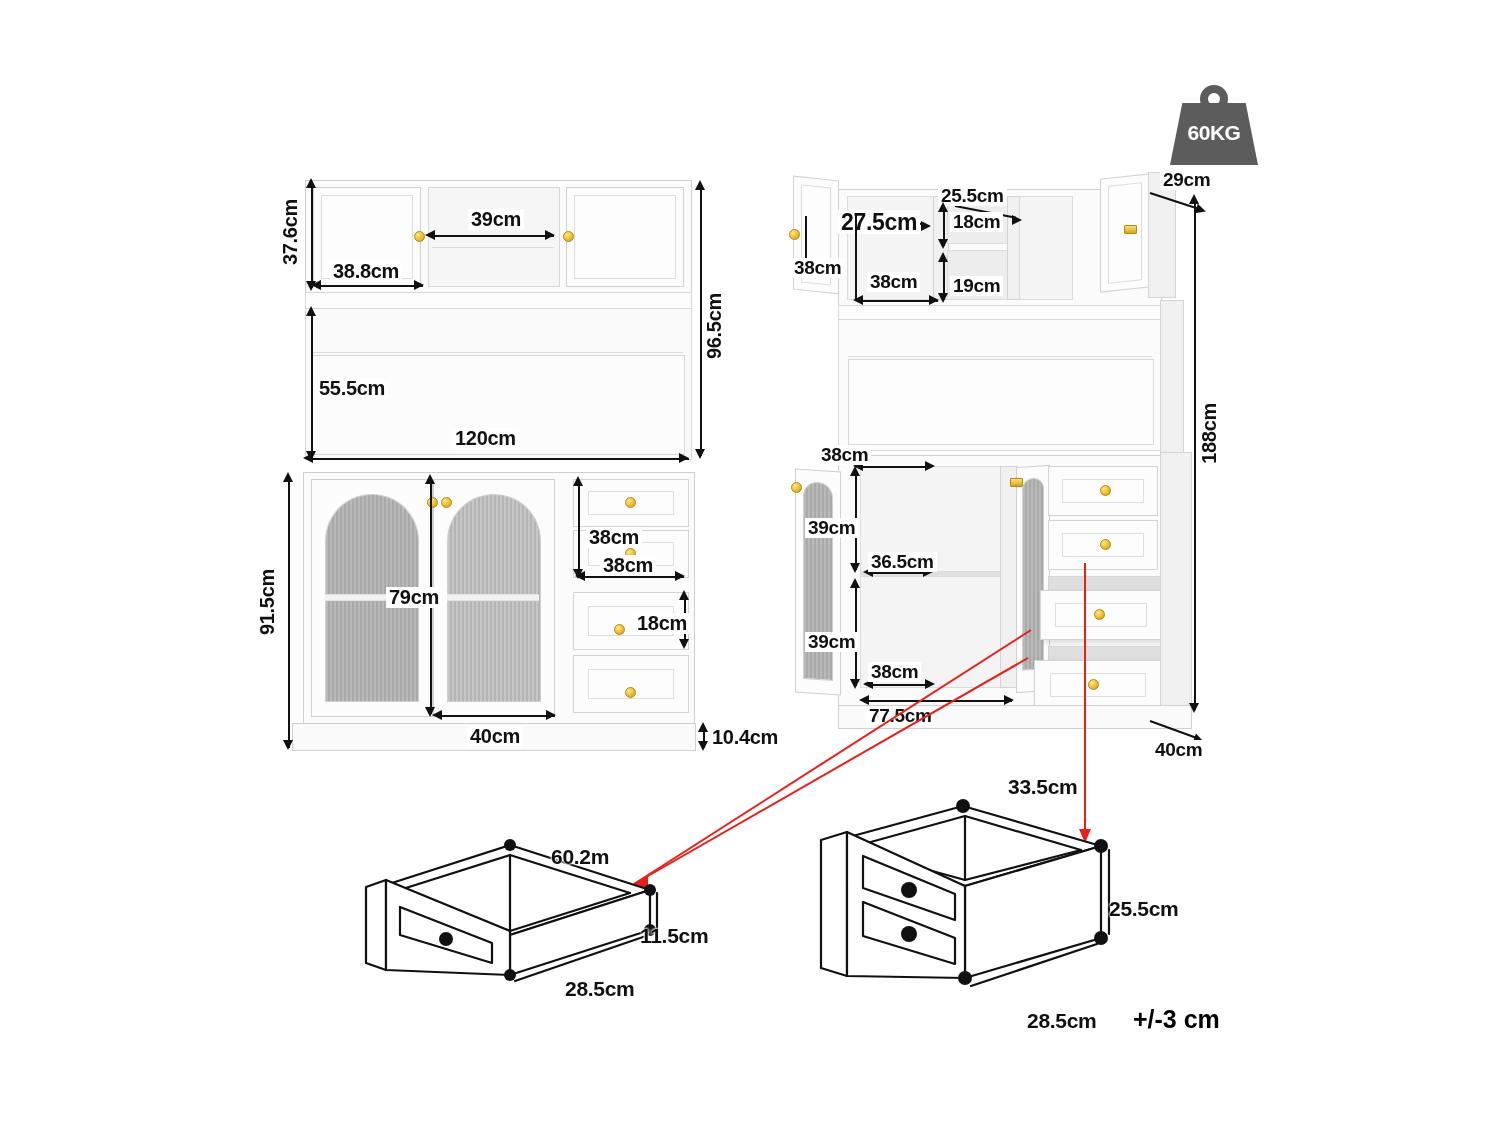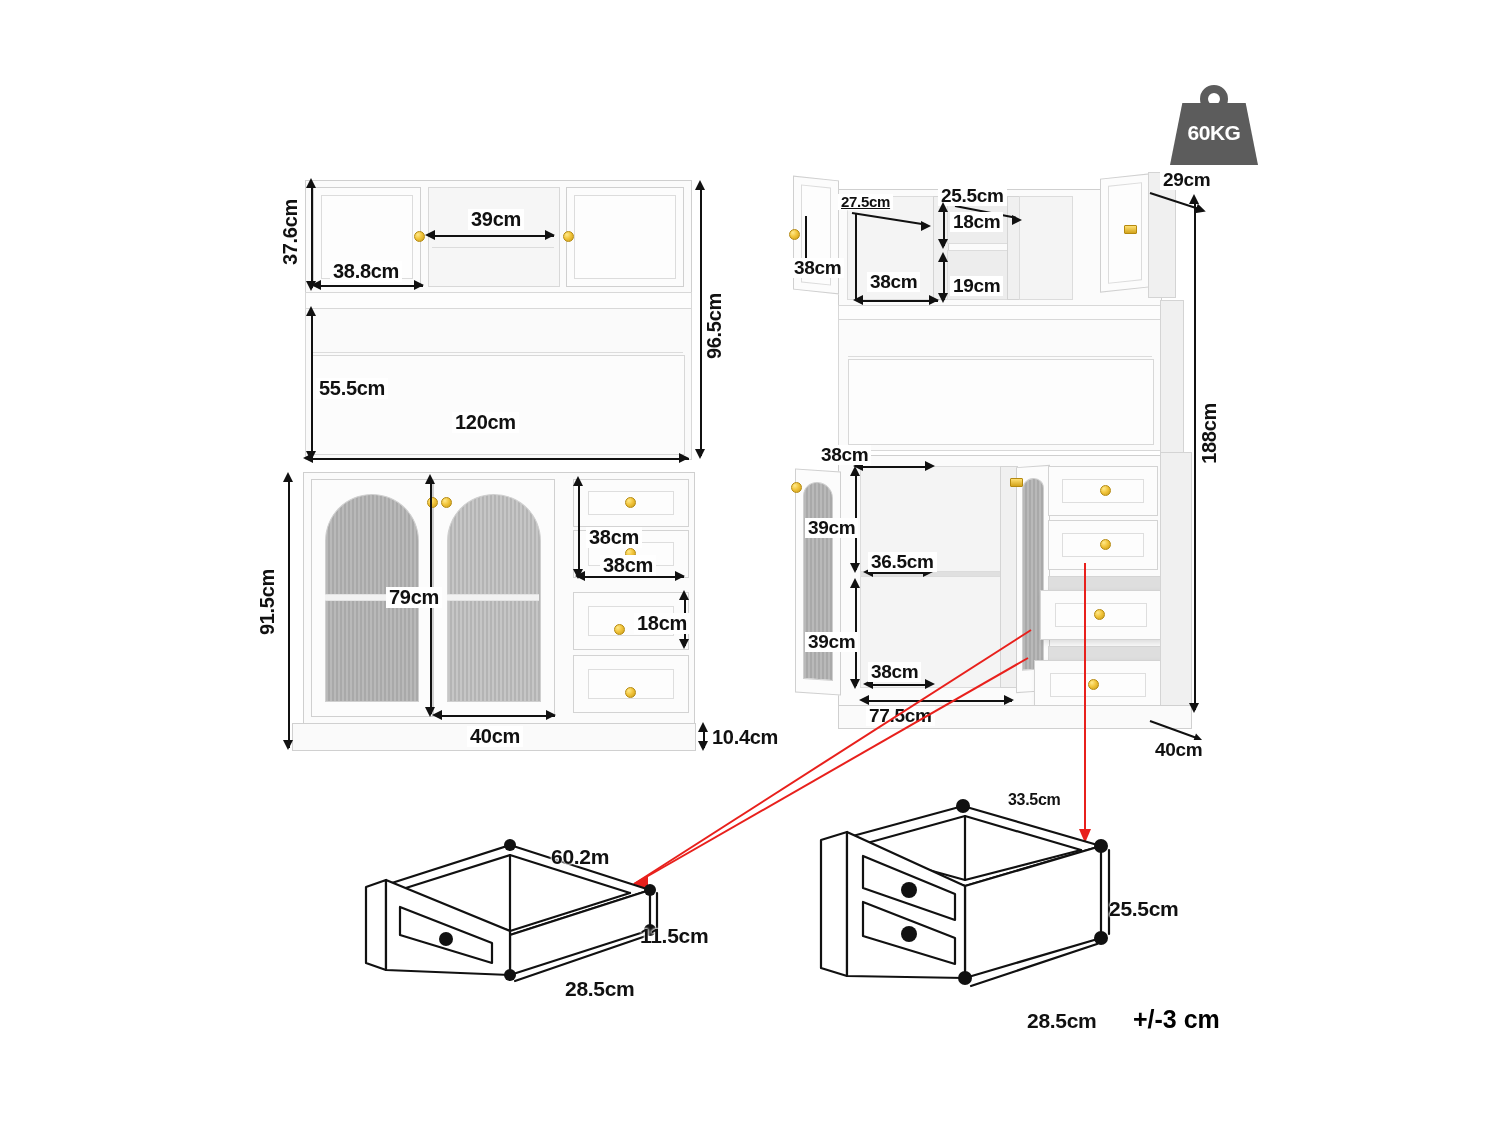--- a/index.html
+++ b/index.html
@@ -180,21 +180,21 @@
   <div class="dim" style="left:316px;top:378px;font-size:20px;">55.5cm</div>
 
   <div class="vline" style="left:700px;top:184px;height:272px;"></div>
   <div class="ar u" style="left:695px;top:180px;"></div>
   <div class="ar d" style="left:695px;top:449px;"></div>
   <div class="dim vtxt" style="left:704px;top:290px;font-size:20px;">96.5cm</div>
 
   <div class="hline" style="left:307px;top:458px;width:382px;"></div>
   <div class="ar l" style="left:303px;top:453px;"></div>
   <div class="ar r" style="left:679px;top:453px;"></div>
-  <div class="dim" style="left:452px;top:412px;font-size:20px;">120cm</div>
+  <div class="dim" style="left:452px;top:428px;font-size:20px;">120cm</div>
 
   <div class="vline" style="left:288px;top:476px;height:272px;"></div>
   <div class="ar u" style="left:283px;top:472px;"></div>
   <div class="ar d" style="left:283px;top:740px;"></div>
   <div class="dim vtxt" style="left:257px;top:566px;font-size:20px;">91.5cm</div>
 
   <div class="vline" style="left:430px;top:478px;height:236px;"></div>
   <div class="ar u" style="left:425px;top:474px;"></div>
   <div class="ar d" style="left:425px;top:707px;"></div>
   <div class="dim" style="left:386px;top:587px;font-size:20px;">79cm</div>
@@ -306,21 +306,21 @@
   <div class="drawer" style="left:1034px;top:660px;width:126px;height:48px;box-shadow:3px 3px 6px rgba(0,0,0,.12);">
       <div class="inset"></div>
     </div>
   <div class="knob" style="left:1088px;top:679px;"></div>
 
   <div class="side3d" style="left:1160px;top:452px;width:30px;height:266px;"></div>
   <div class="plinth" style="left:838px;top:705px;width:352px;height:22px;"></div>
 
   <div class="hline" style="left:852px;top:212px;width:74px;transform:rotate(9deg);transform-origin:left center;"></div>
   <div class="ar r" style="left:921px;top:221px;"></div>
-  <div class="dim" style="left:838px;top:194px;font-size:15px;text-decoration:underline;">27.5cm</div>
+  <div class="dim" style="left:838px;top:210px;font-size:23px;">27.5cm</div>
 
   <div class="vline" style="left:805px;top:216px;height:62px;"></div>
   <div class="dim" style="left:791px;top:258px;font-size:19px;">38cm</div>
 
   <div class="hline" style="left:858px;top:300px;width:80px;"></div>
   <div class="ar l" style="left:853px;top:295px;"></div>
   <div class="ar r" style="left:929px;top:295px;"></div>
   <div class="vline" style="left:855px;top:214px;height:86px;"></div>
   <div class="dim" style="left:867px;top:272px;font-size:19px;">38cm</div>
 
@@ -434,19 +434,19 @@
     <polyline points="48,104 140,140 140,166 48,138 48,104"></polyline>
     <circle class="hk" cx="94" cy="136" r="8"></circle>
 
     <circle class="dot" cx="148" cy="8" r="7"></circle>
     <circle class="dot" cx="286" cy="48" r="7"></circle>
     <circle class="dot" cx="286" cy="140" r="7"></circle>
     <circle class="dot" cx="150" cy="180" r="7"></circle>
     <line x1="294" y1="52" x2="294" y2="136"></line>
     <line x1="156" y1="188" x2="282" y2="146"></line>
   </svg>
-  <div class="dim" style="left:1005px;top:792px;font-size:16px;background:transparent;">33.5cm</div>
+  <div class="dim" style="left:1005px;top:776px;font-size:21px;background:transparent;">33.5cm</div>
   <div class="dim" style="left:1106px;top:898px;font-size:21px;background:transparent;">25.5cm</div>
   <div class="dim" style="left:1024px;top:1010px;font-size:21px;background:transparent;">28.5cm</div>
 
   <div class="tol" style="left:1133px;top:1005px;">+/-3 cm</div>
 
 </div>
 
 </body></html>

